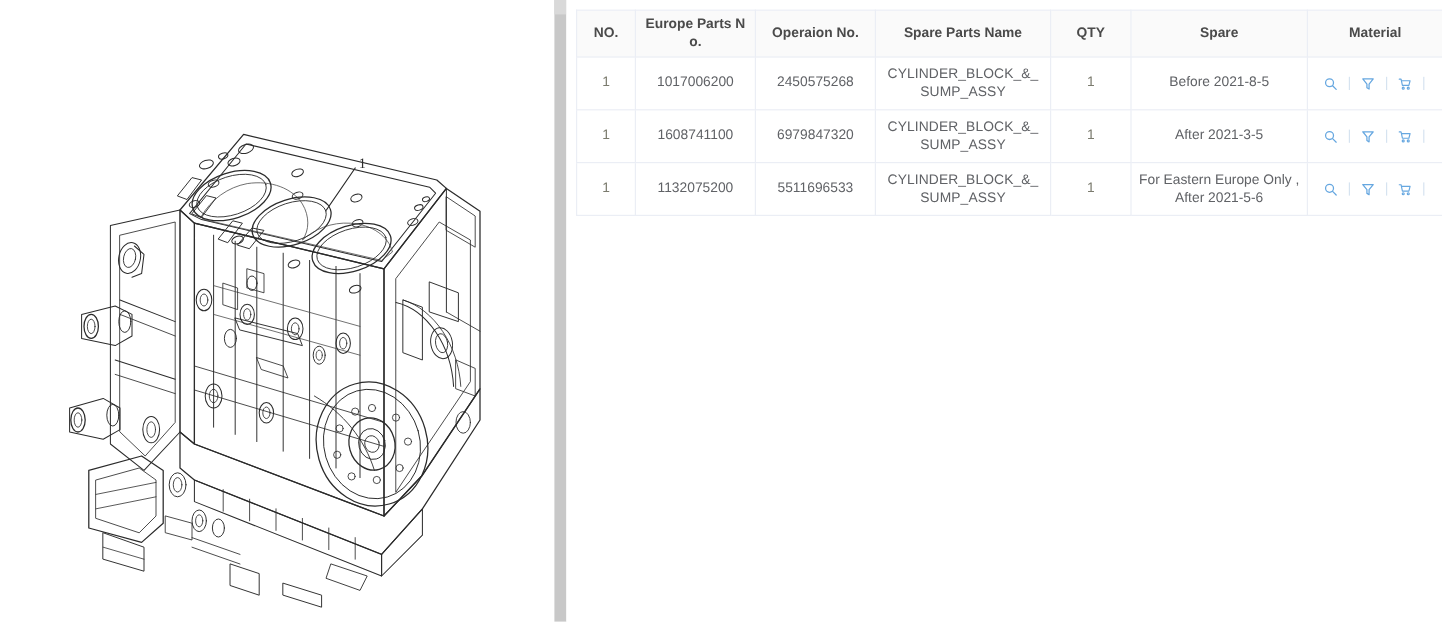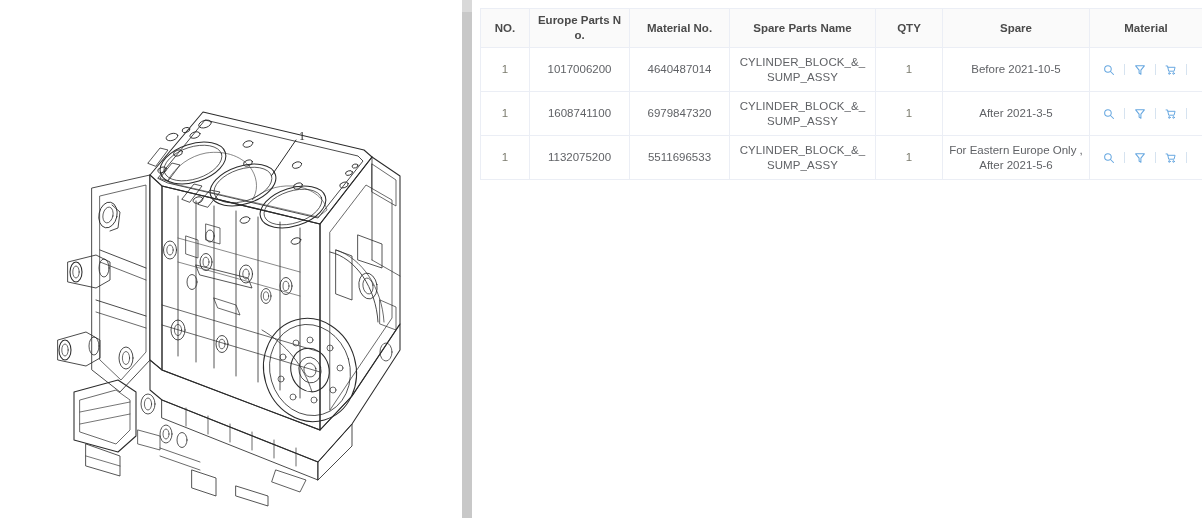--- a/index.html
+++ b/index.html
@@ -398,36 +398,36 @@
         <col class="col-material">
         <col class="col-name">
         <col class="col-qty">
         <col class="col-notes">
         <col class="col-oper">
       </colgroup>
       <thead>
         <tr>
           <th>NO.</th>
           <th>Europe Parts No.</th>
-          <th>Material No.</th>
+          <th>Operaion No.</th>
           <th>Spare Parts Name</th>
           <th>QTY</th>
           <th>Spare</th>
           <th>Material</th>
         </tr>
       </thead>
       <tbody>
 
         <tr>
           <td class="c-no">1</td>
           <td>1017006200</td>
-          <td>4640487014</td>
+          <td>2450575268</td>
           <td class="cell-name">CYLINDER_BLOCK_&amp;_SUMP_ASSY</td>
           <td class="c-qty">1</td>
-          <td>Before 2021-10-5</td>
+          <td>Before 2021-8-5</td>
           <td>
             <div class="oper-group">
               <button class="oper-btn" aria-label="search">
                 <svg width="12" height="12" viewBox="0 0 16 16" fill="none" stroke="currentColor" stroke-width="1.4">
                   <circle cx="6.6" cy="6.6" r="4.4"></circle>
                   <line x1="10" y1="10" x2="14" y2="14" stroke-linecap="round"></line>
                 </svg>
               </button>
               <span class="oper-sep"></span>
               <button class="oper-btn" aria-label="filter">

